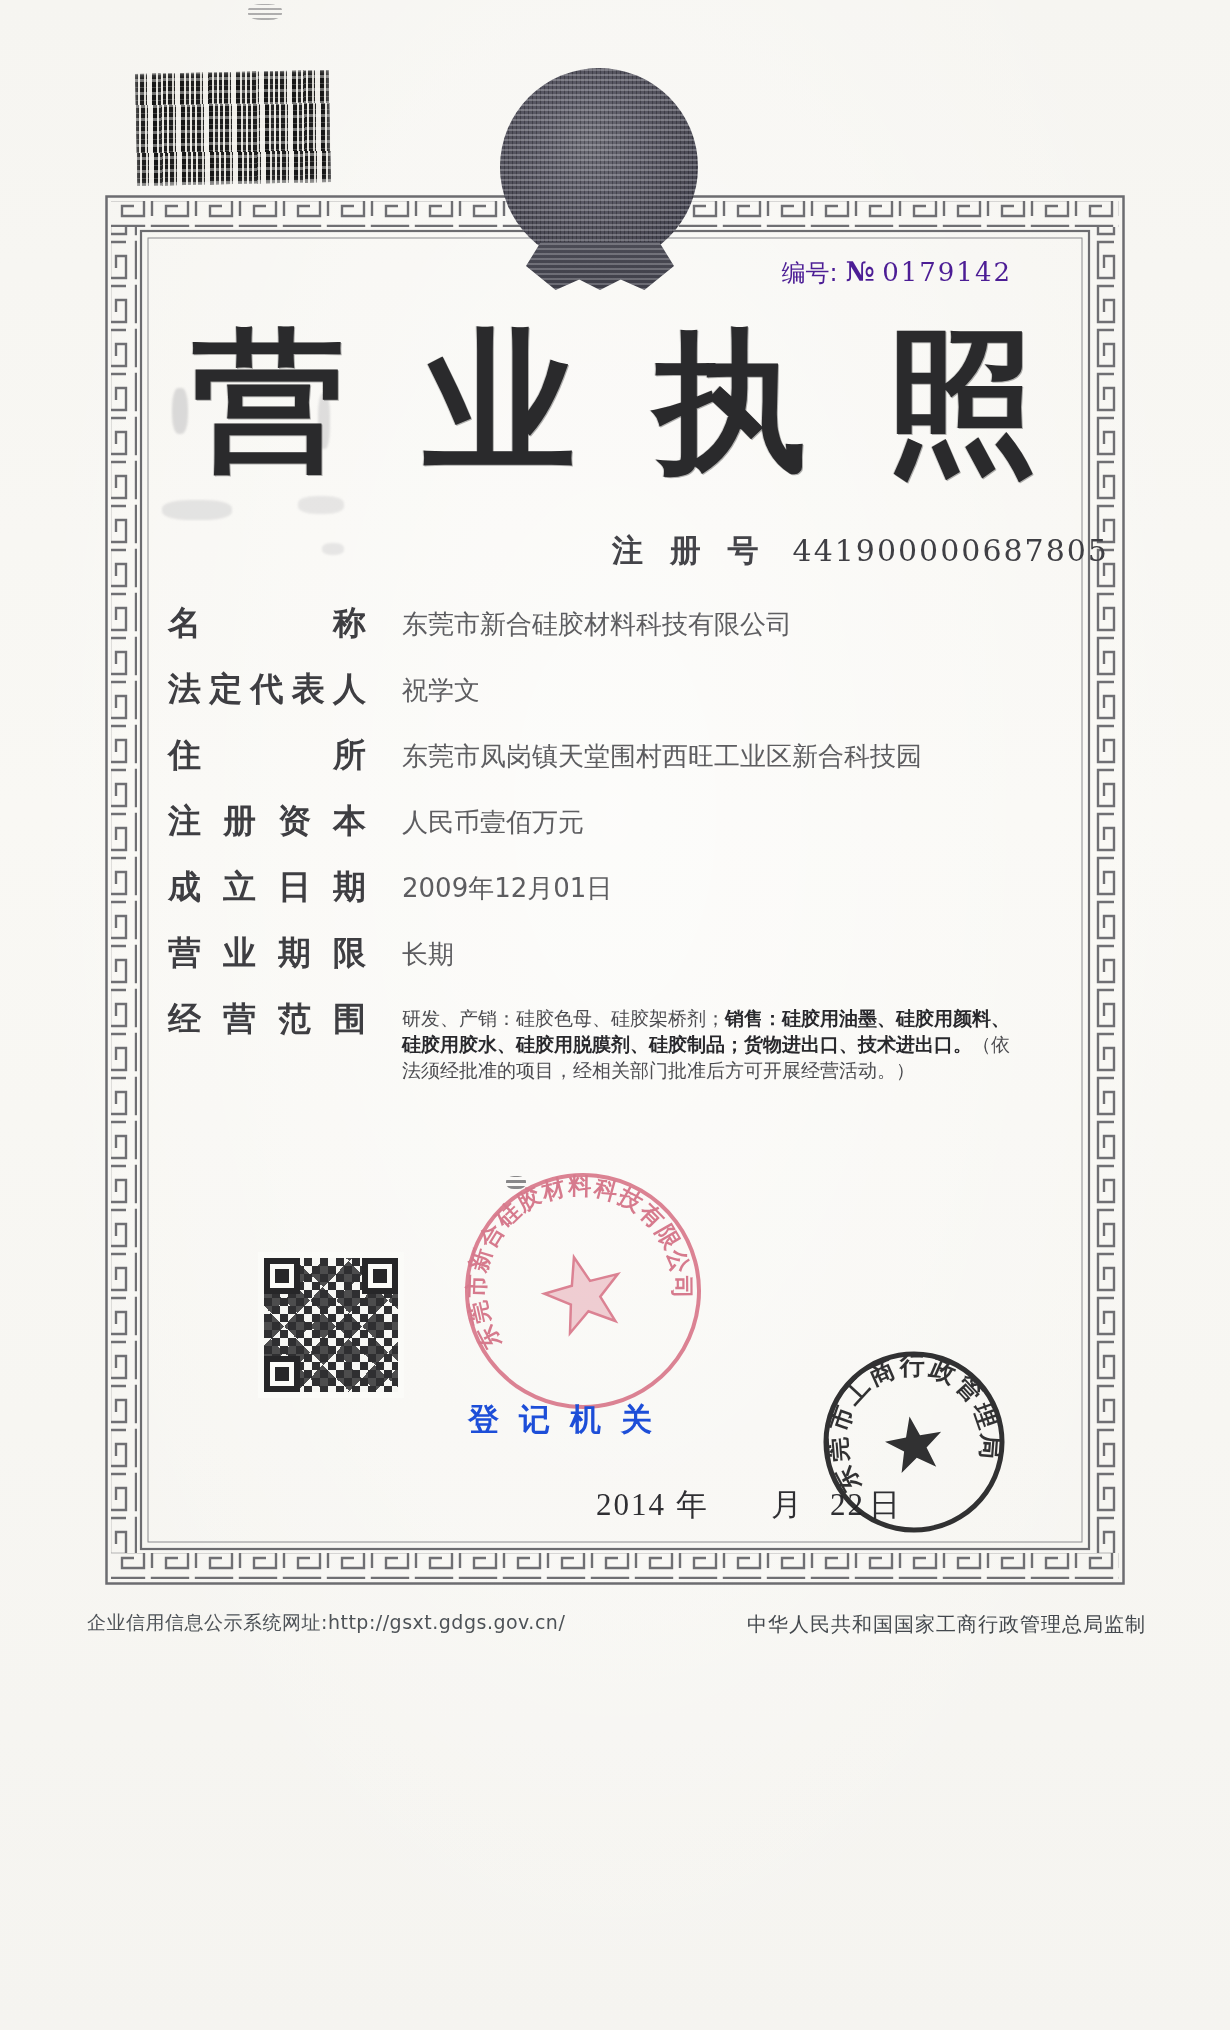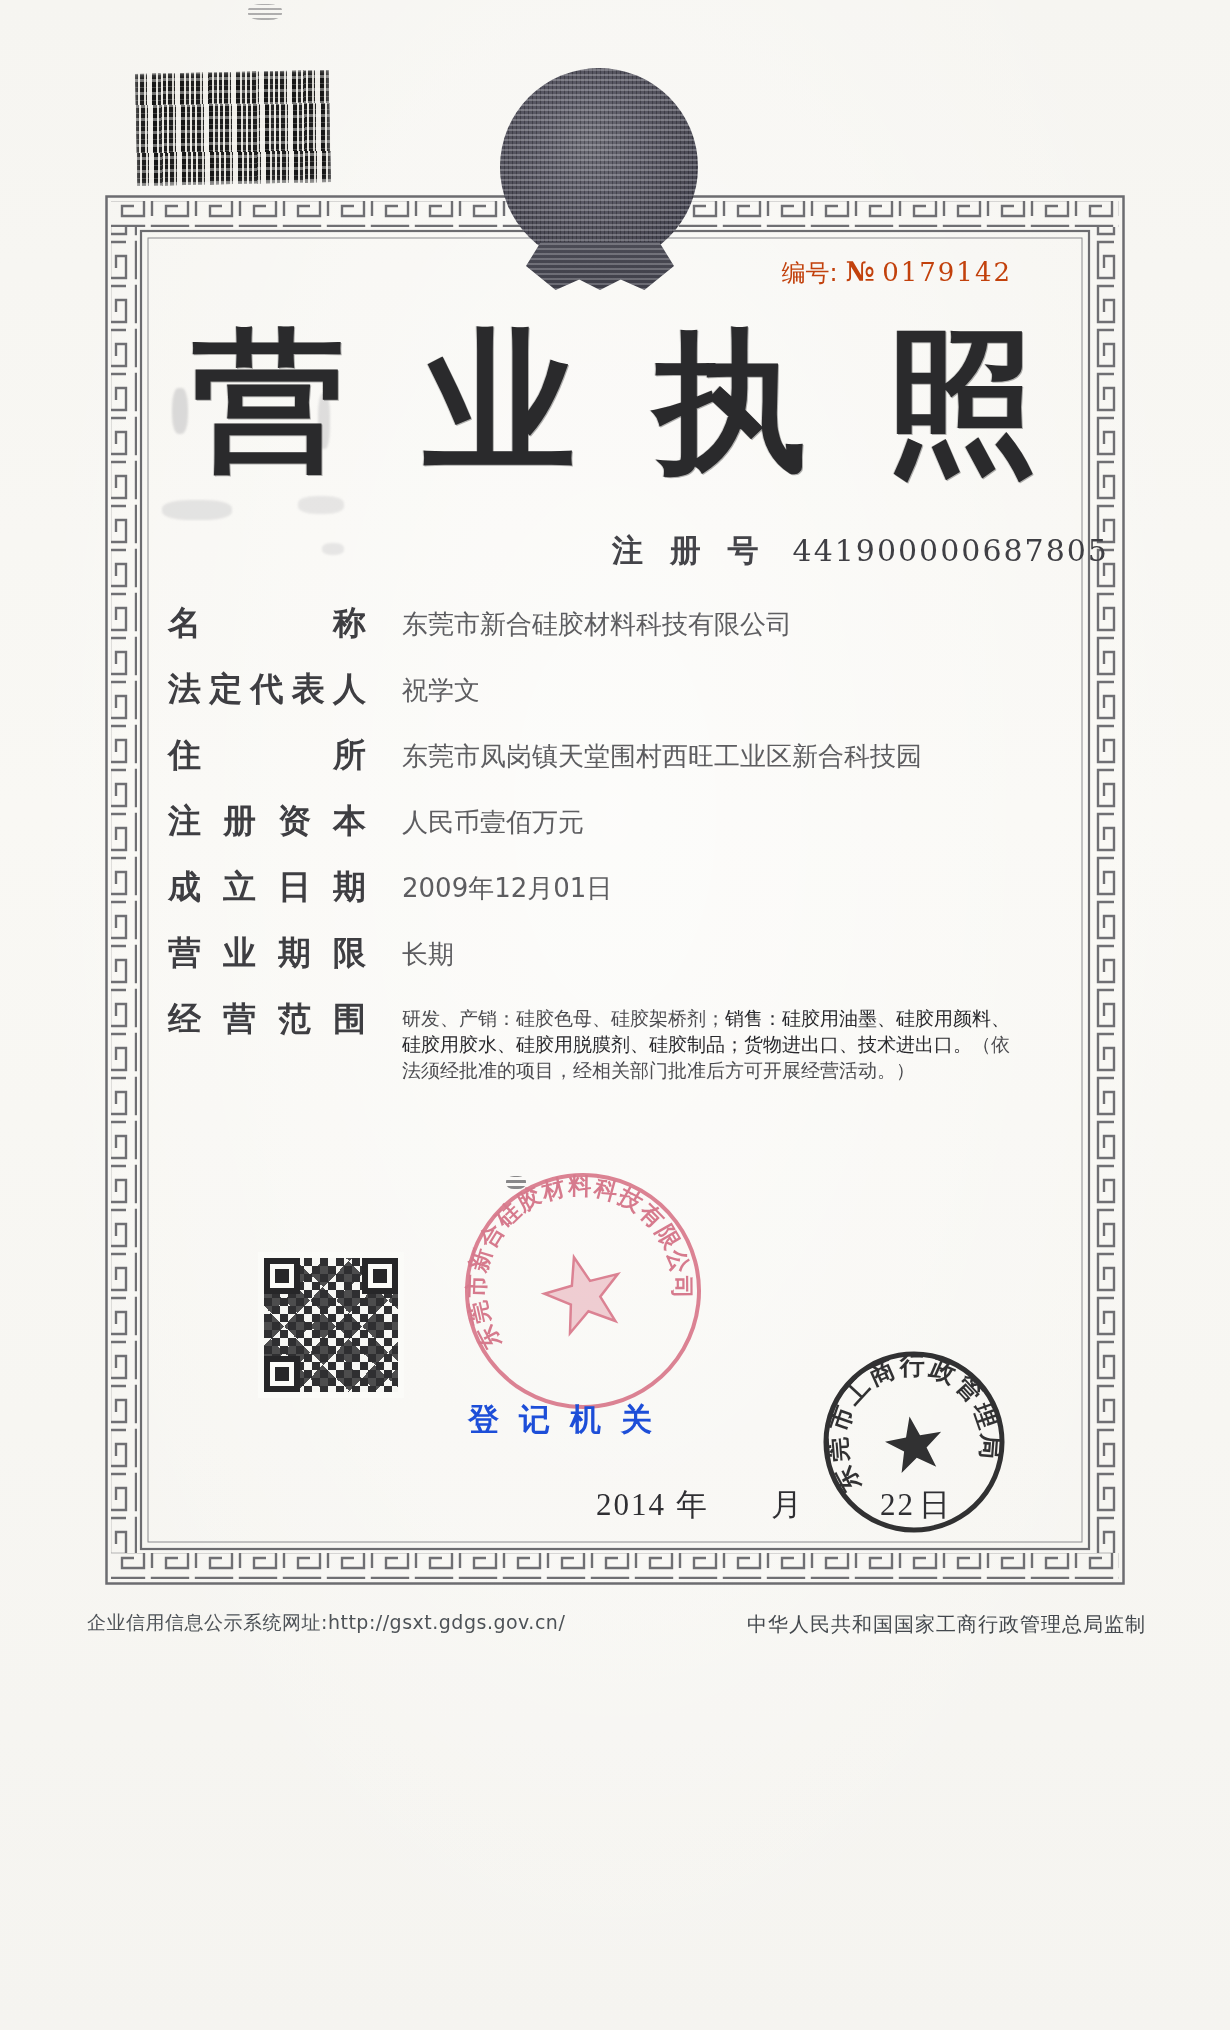--- a/index.html
+++ b/index.html
@@ -41,21 +41,21 @@
     background:
       repeating-linear-gradient(0deg, rgba(236,236,240,.25) 0 2px, rgba(0,0,0,0) 2px 5px),
       linear-gradient(180deg,#4c4c56,#3e3e48);
     clip-path:polygon(10% 0,90% 0,100% 50%,80% 100%,64% 78%,50% 100%,36% 78%,20% 100%,0 50%);
   }
 
   
   .frame{left:105px;top:195px;width:1020px;height:1390px;}
 
   
-  .serial{top:256px;right:218px;font-size:24px;color:#c2410c;white-space:nowrap;margin-left:28px;}
+  .serial{top:256px;right:218px;font-size:24px;color:#4c1d95;white-space:nowrap;margin-left:28px;}
   .serial .nsign{font-family:"DejaVu Serif","Liberation Serif",serif;font-weight:bold;font-size:27px;}
   .serial .snum{font-family:"DejaVu Serif","Liberation Serif",serif;font-size:26px;letter-spacing:2px;}
 
   
   .title{
     left:105px;top:318px;width:1020px;text-align:center;
     font-size:152px;font-weight:900;line-height:1.1;color:#2e2e30;
     letter-spacing:.52em;text-indent:.52em;
     text-shadow:1px 1px 0 rgba(40,40,40,.35), -1px 0 0 rgba(40,40,40,.2);
     filter:contrast(1.05);
@@ -69,21 +69,21 @@
   
   .fields{left:168px;top:599px;width:860px;}
   .frow{display:flex;align-items:flex-start;min-height:66px;}
   .flabel{
     width:198px;flex:0 0 198px;font-size:33px;font-weight:600;color:#3e3e42;
     text-align:justify;text-align-last:justify;text-justify:inter-character;
     line-height:40px;padding-top:4px;
   }
   .fvalue{margin-left:36px;font-size:26px;color:#5d5d60;line-height:34px;padding-top:8px;}
   .fvalue.small{font-size:19px;line-height:26px;color:#4c4c50;width:616px;padding-top:10px;}
-  .fvalue.small .b{font-weight:400;color:#28282c;}
+  .fvalue.small .b{font-weight:700;color:#28282c;}
 
   
   .qr{left:258px;top:1252px;width:146px;height:146px;background:#fbfbf8;}
   .qr-body{
     position:absolute;inset:6px;
     background-color:#f7f7f4;
     background-image:
       repeating-conic-gradient(#2f2f31 0 25%, rgba(0,0,0,0) 0 50%),
       repeating-conic-gradient(from 45deg, rgba(47,47,49,.85) 0 25%, rgba(0,0,0,0) 0 50%);
     background-size:16px 16px, 26px 26px;
@@ -94,21 +94,21 @@
   .qr-f1{left:6px;top:6px;} .qr-f2{right:6px;top:6px;} .qr-f3{left:6px;bottom:6px;}
 
   
   .seal-red{left:450px;top:1158px;opacity:.82;}
   .seal-black{left:816px;top:1344px;opacity:.9;}
 
   
   .registry{left:468px;top:1399px;font-size:31px;font-weight:600;color:#1d4ed8;letter-spacing:20px;white-space:nowrap;}
   .dateline{left:596px;top:1484px;display:flex;align-items:baseline;font-size:31px;color:#2f2f33;white-space:nowrap;}
   .dateline .num{font-family:Liberation Serif, serif;letter-spacing:2px;}
-  .dateline .g1{margin-left:10px;} .dateline .g2{margin-left:64px;} .dateline .g3{margin-left:78px;} .dateline .g4{margin-left:4px;}
+  .dateline .g1{margin-left:10px;} .dateline .g2{margin-left:64px;} .dateline .g3{margin-left:28px;} .dateline .g4{margin-left:4px;}
 
   
   .footer-left{left:78px;top:1610px;font-size:19px;color:#4d5257;letter-spacing:.5px;margin-left:9px;}
   .footer-right{right:84px;top:1611px;font-size:20px;color:#43484d;letter-spacing:1px;}
 
   
   .art{position:absolute;border-radius:40%;pointer-events:none;}
   .a1{left:248px;top:4px;width:34px;height:16px;opacity:.45;
       background:repeating-linear-gradient(0deg,#56565a 0 2px,rgba(0,0,0,0) 2px 5px);}
   .a2{left:172px;top:388px;width:16px;height:46px;background:#8d8d93;opacity:.28;filter:blur(1px);}

